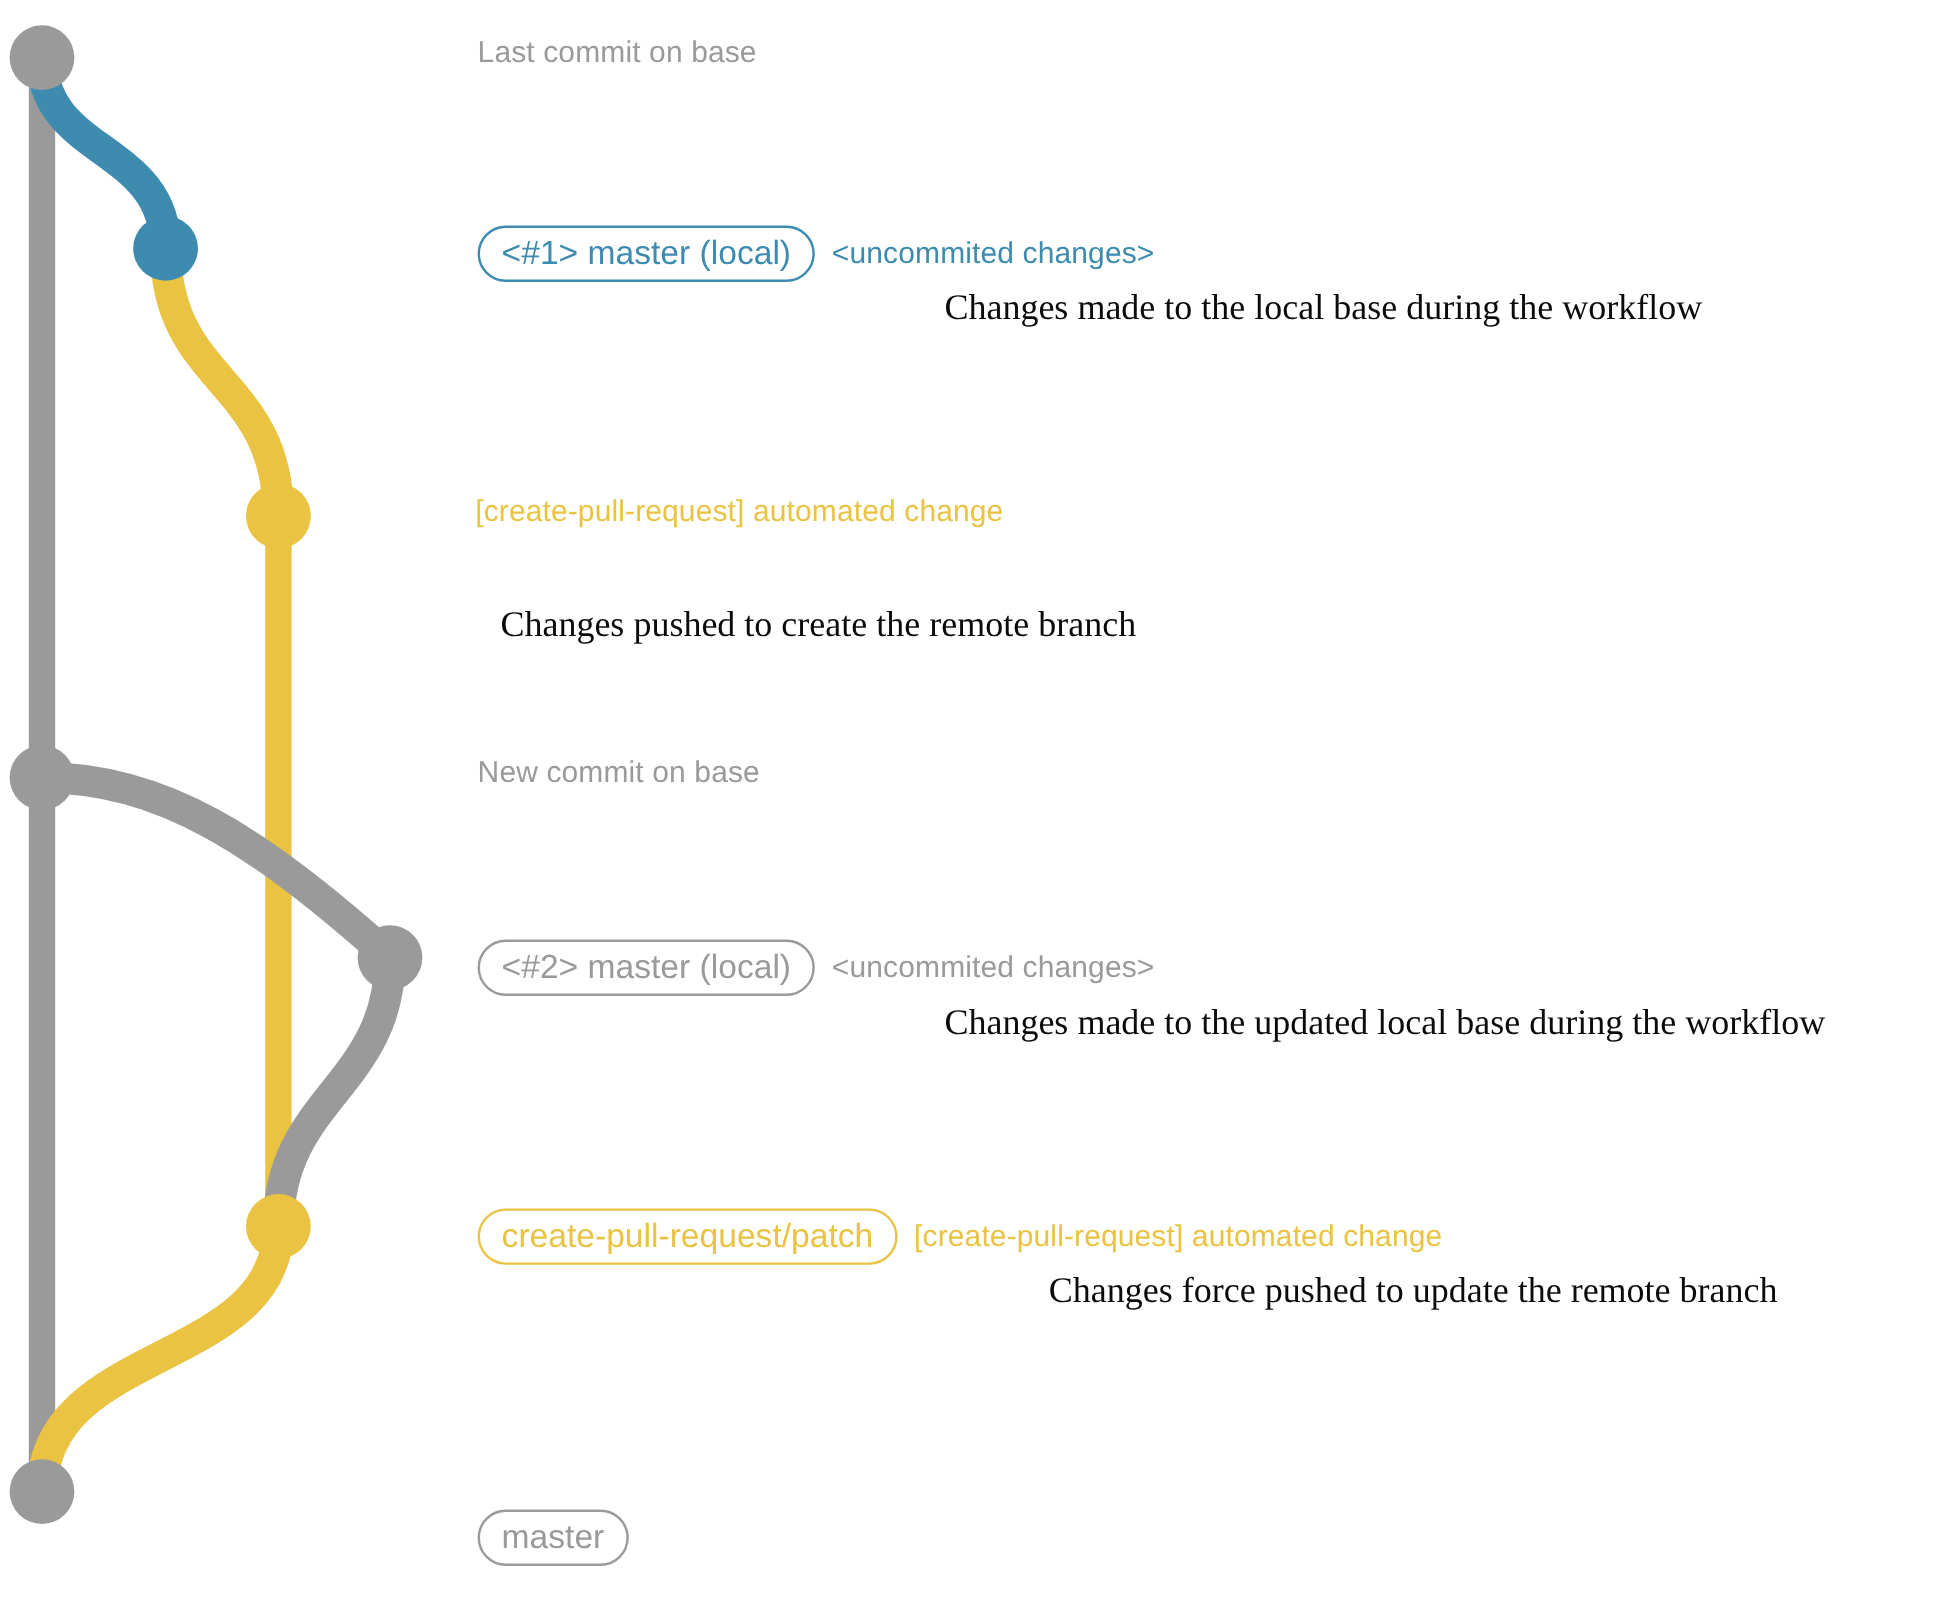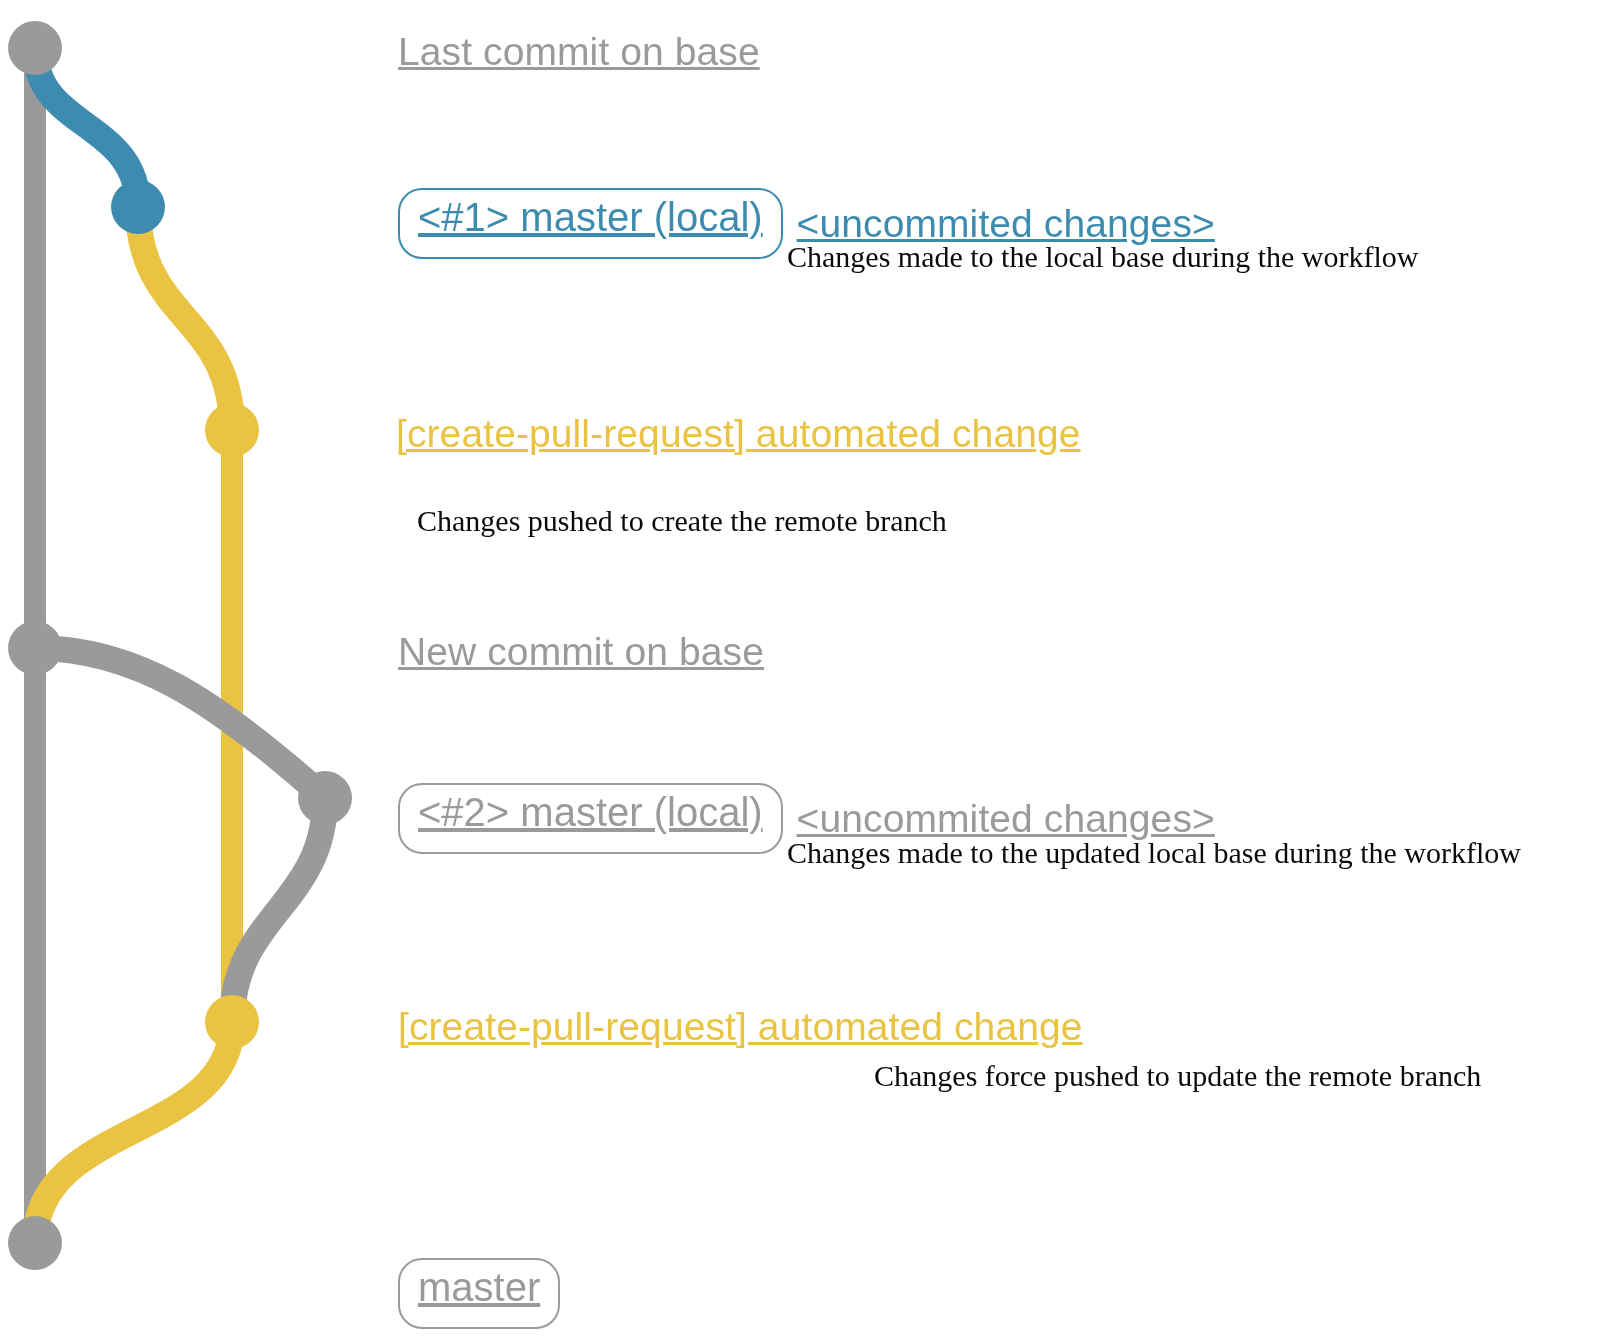--- a/index.html
+++ b/index.html
@@ -1,25 +1,25 @@
 <!DOCTYPE html>
 <html><head>
 <meta charset="utf-8">
 <style>
   html,body{margin:0;padding:0;background:#ffffff;}
   body{width:1618px;height:1344px;position:relative;overflow:hidden;
        font-family:"Liberation Sans",sans-serif;-webkit-font-smoothing:antialiased;}
   #graph{position:absolute;left:0;top:0;width:400px;height:1344px;}
   .labels{position:absolute;left:0;top:0;width:1618px;height:1344px;}
   .row{position:absolute;display:flex;align-items:center;white-space:nowrap;}
-  .commit-msg{font-size:39px;line-height:1;letter-spacing:0.1px;text-decoration:underline;}
+  .commit-msg{font-size:25px;line-height:1;letter-spacing:0.1px;}
   .badge{
     display:inline-block;border:2px solid currentColor;border-radius:24px;
-    padding:7px 18px 20px 18px;font-size:40px;line-height:1;
-    background:#ffffff;margin-right:14px;text-decoration:underline;
+    padding:7px 18px 8px 18px;font-size:28px;line-height:1;
+    background:#ffffff;margin-right:14px;
   }
   .gray{color:#9a9a9a;}
   .blue{color:#3d8cb0;}
   .yellow{color:#e9c341;}
   .desc{
     position:absolute;white-space:nowrap;color:#0b0b0b;
     font-family:"Liberation Serif",serif;font-size:30px;line-height:1;
   }
 </style>
 </head>
@@ -71,20 +71,21 @@
     <span class="commit-msg gray">New commit on base</span>
   </div>
 
   <div class="row" style="left:398px; top:783px;">
     <span class="badge gray">&lt;#2&gt; master (local)</span>
     <span class="commit-msg gray">&lt;uncommited changes&gt;</span>
   </div>
   <div class="desc" style="left:787px; top:838px;">Changes made to the updated local base during the workflow</div>
 
   <div class="row" style="left:398px; top:1007px;">
+    <span class="badge yellow">create-pull-request/patch</span>
     <span class="commit-msg yellow">[create-pull-request] automated change</span>
   </div>
   <div class="desc" style="left:874px; top:1061px;">Changes force pushed to update the remote branch</div>
 
   <div class="row" style="left:398px; top:1226px;margin-top:32px;">
     <span class="badge gray">master</span>
   </div>
 
 </div>
 

